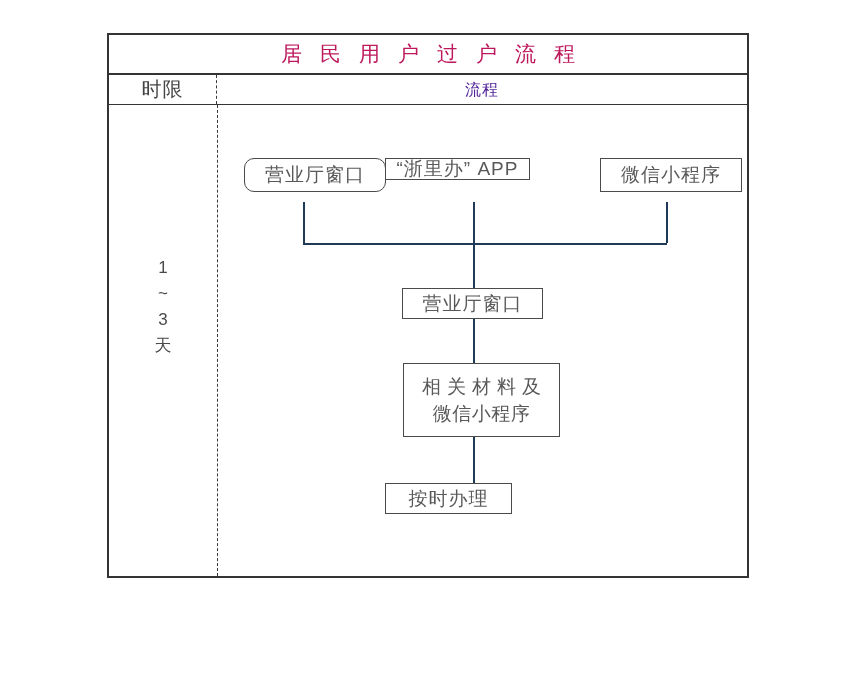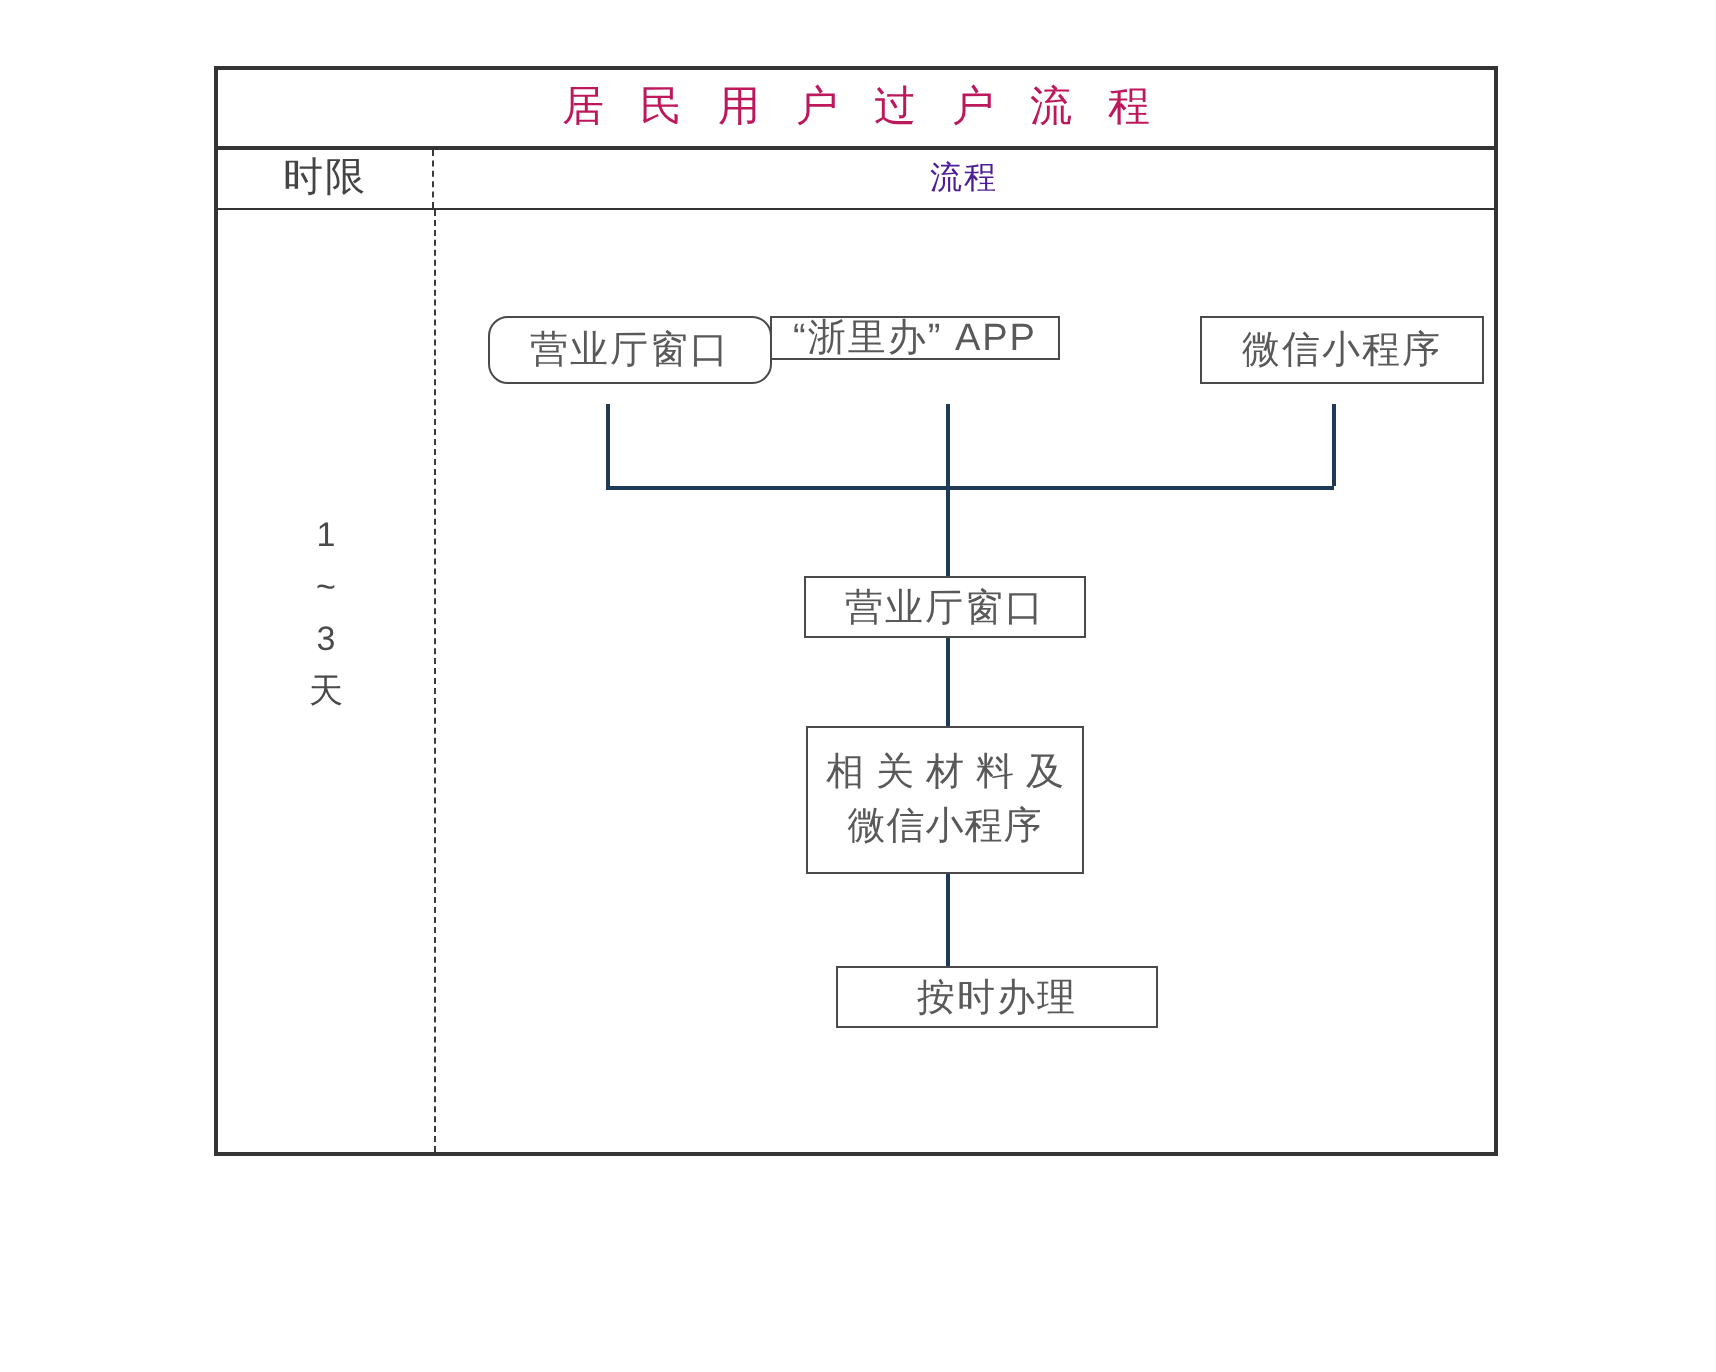--- a/index.html
+++ b/index.html
@@ -111,23 +111,23 @@
   
   #box-hall     { left: 135px; top: 53px;  width: 142px; height: 34px; border-radius: 10px; }
   #box-app      { left: 276px; top: 53px;  width: 145px; height: 22px; }
   #box-wechat   { left: 451px; top: 53px;  width: 142px; height: 34px; margin-left: 40px; }
   #stub-left    { left: 194px; top: 97px;  height: 41px; }
   #stub-right   { left: 557px; top: 97px;  height: 41px; }
   #trunk-top    { left: 364px; top: 97px;  height: 86px; }
   #join-h       { left: 194px; top: 138px; width: 364px; }
   #box-accept   { left: 293px; top: 183px; width: 141px; height: 31px; }
   #conn-mid1    { left: 364px; top: 214px; height: 44px; }
-  #box-review   { left: 294px; top: 258px; width: 139px; height: 74px; }
+  #box-review   { left: 294px; top: 258px; width: 157px; height: 74px; }
   #conn-mid2    { left: 364px; top: 332px; height: 46px; }
-  #box-complete { left: 309px; top: 378px; width: 161px; height: 31px; }
+  #box-complete { left: 276px; top: 378px; width: 127px; height: 31px; }
 </style>
 </head>
 <body>
 
 <div class="canvas">
   <div class="table">
 
     <div class="title-row">居民用户过户流程</div>
 
     <div class="header-row">

